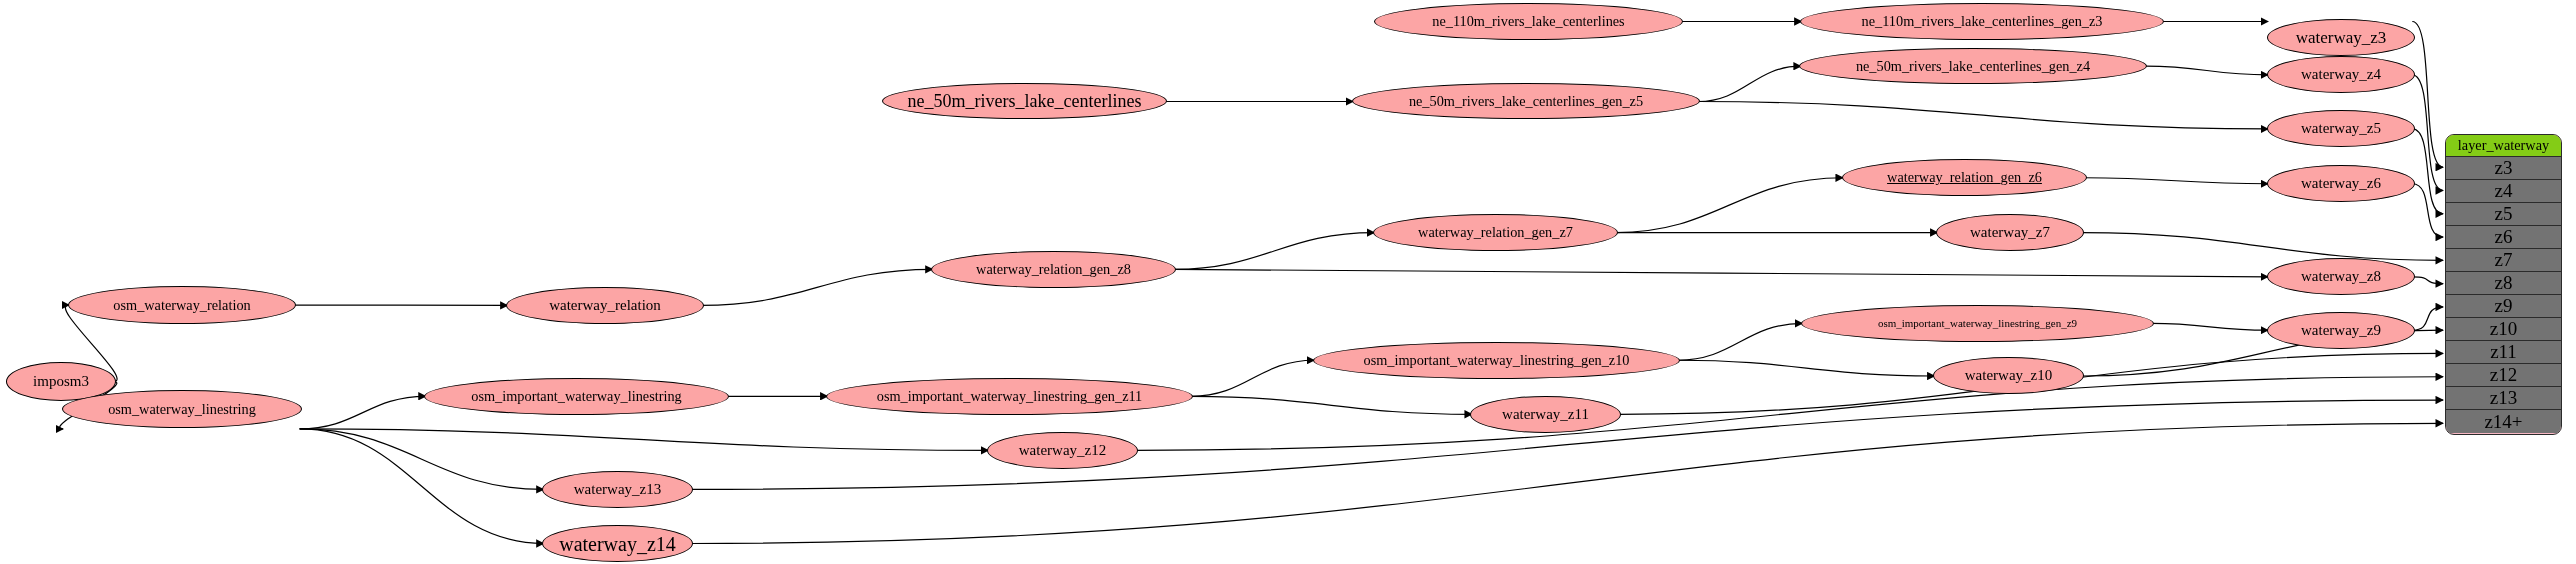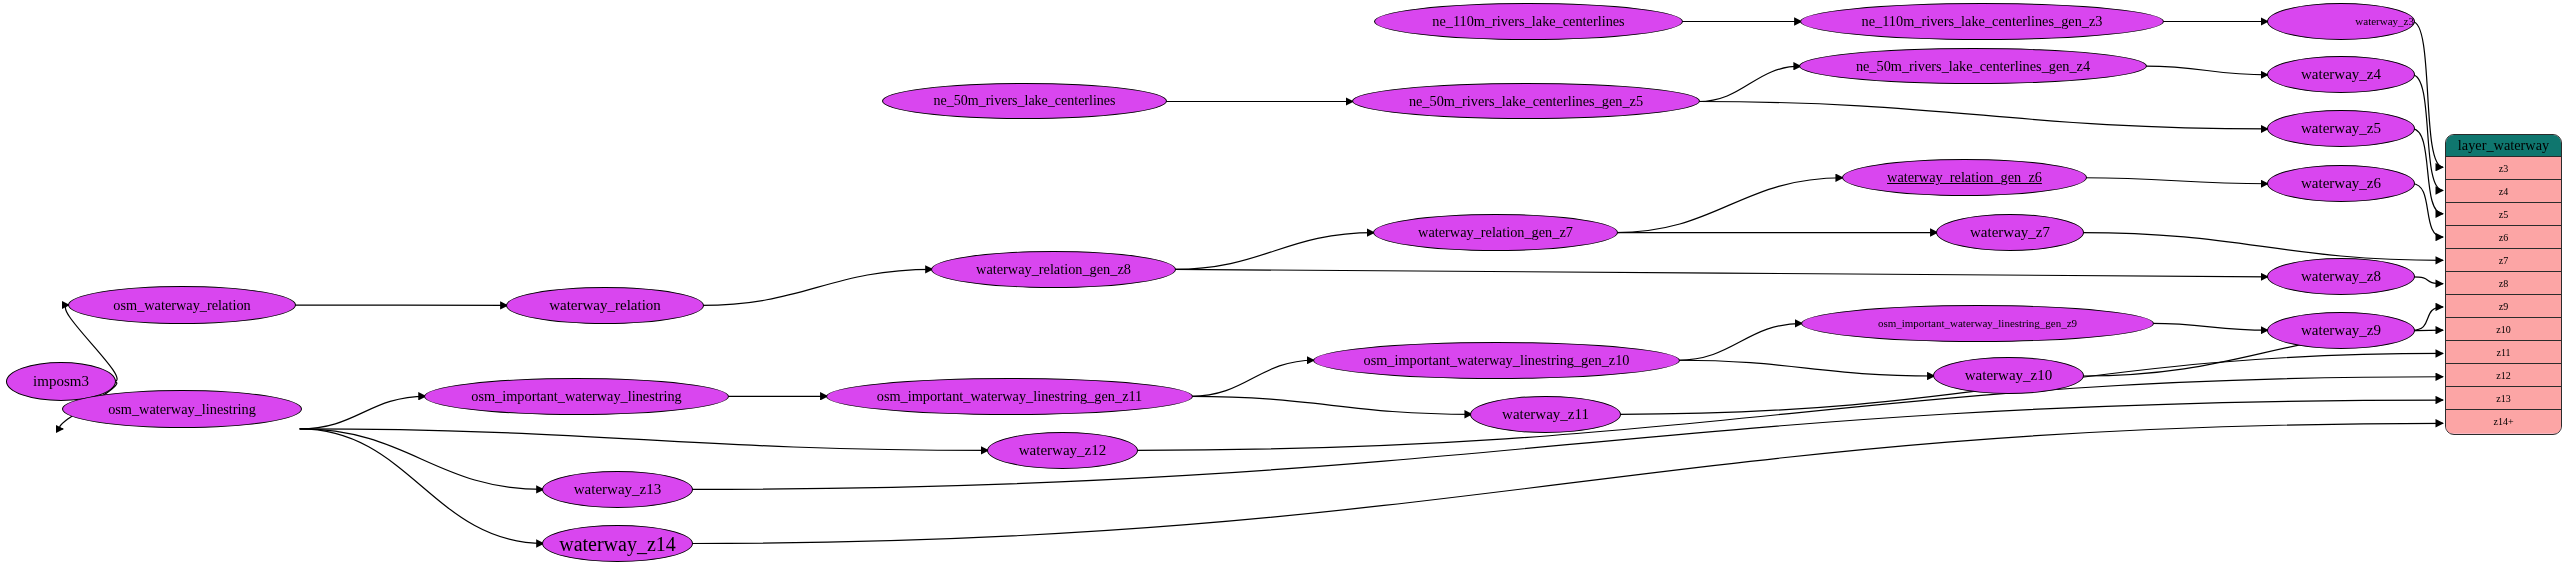--- a/index.html
+++ b/index.html
@@ -24,21 +24,21 @@
     pointer-events: none;
   }
   .node {
     position: absolute;
     display: flex;
     align-items: center;
     justify-content: center;
     box-sizing: border-box;
     border: 1.1px solid #000000;
     border-radius: 50%;
-    background: #d946ef;
+    background: #fca5a5;
     color: #000000;
     white-space: nowrap;
     font-family: "Liberation Serif", "DejaVu Serif", serif;
     line-height: 1;
   }
   .node-label {
     display: block;
     white-space: nowrap;
   }
 
@@ -50,28 +50,28 @@
     border-radius: 9px;
     background: #f9b8c4;
     overflow: hidden;
   }
   .record-row {
     box-sizing: border-box;
     display: flex;
     align-items: center;
     justify-content: center;
     border-bottom: 1.2px solid #2b2b2b;
-    background: #fca5a5;
+    background: #737373;
     color: #000000;
-    font-size: 10px;
+    font-size: 19px;
     height: 23px;
     white-space: nowrap;
   }
   .record-row.header {
-    background: #0f766e;
+    background: #84cc16;
     font-size: 14.3px;
     height: 22px;
   }
   .record-row.last {
     border-bottom: none;
   }
 </style>
 </head>
 <body>
 
@@ -132,21 +132,21 @@
       </div>
       <div class="node" style="left: 62px; top: 390px; width: 240px; height: 38px; font-size: 14.3px;">
         <span class="node-label">osm_waterway_linestring</span>
       </div>
       <div class="node" style="left: 1374px; top: 3px; width: 309px; height: 37px; font-size: 14.3px;">
         <span class="node-label">ne_110m_rivers_lake_centerlines</span>
       </div>
       <div class="node" style="left: 1800px; top: 3px; width: 364px; height: 37px; font-size: 14.3px;">
         <span class="node-label">ne_110m_rivers_lake_centerlines_gen_z3</span>
       </div>
-      <div class="node" style="left: 882px; top: 83px; width: 285px; height: 36px; font-size: 14px;">
+      <div class="node" style="left: 882px; top: 83px; width: 285px; height: 36px; font-size: 18px;">
         <span class="node-label">ne_50m_rivers_lake_centerlines</span>
       </div>
       <div class="node" style="left: 1352px; top: 83px; width: 348px; height: 36px; font-size: 14.3px;">
         <span class="node-label">ne_50m_rivers_lake_centerlines_gen_z5</span>
       </div>
       <div class="node" style="left: 1799px; top: 48px; width: 348px; height: 36px; font-size: 14.3px;">
         <span class="node-label">ne_50m_rivers_lake_centerlines_gen_z4</span>
       </div>
       <div class="node" style="left: 506px; top: 287px; width: 198px; height: 37px; font-size: 15px;">
         <span class="node-label">waterway_relation</span>
@@ -165,21 +165,21 @@
       </div>
       <div class="node" style="left: 826px; top: 378px; width: 367px; height: 37px; font-size: 14.3px;">
         <span class="node-label">osm_important_waterway_linestring_gen_z11</span>
       </div>
       <div class="node" style="left: 1313px; top: 342px; width: 367px; height: 37px; font-size: 14.3px;">
         <span class="node-label">osm_important_waterway_linestring_gen_z10</span>
       </div>
       <div class="node" style="left: 1801px; top: 305px; width: 353px; height: 37px; font-size: 11px;">
         <span class="node-label">osm_important_waterway_linestring_gen_z9</span>
       </div>
-      <div class="node" style="left: 2267px; top: 3px; width: 148px; height: 37px; font-size: 11px; justify-content: flex-end;">
+      <div class="node" style="left: 2267px; top: 19px; width: 148px; height: 37px; font-size: 17px;">
         <span class="node-label">waterway_z3</span>
       </div>
       <div class="node" style="left: 2267px; top: 56px; width: 148px; height: 37px; font-size: 15px;">
         <span class="node-label">waterway_z4</span>
       </div>
       <div class="node" style="left: 2267px; top: 110px; width: 148px; height: 37px; font-size: 15px; text-align: center;">
         <span class="node-label">waterway_z5</span>
       </div>
       <div class="node" style="left: 2267px; top: 165px; width: 148px; height: 37px; font-size: 15px;">
         <span class="node-label">waterway_z6</span>

